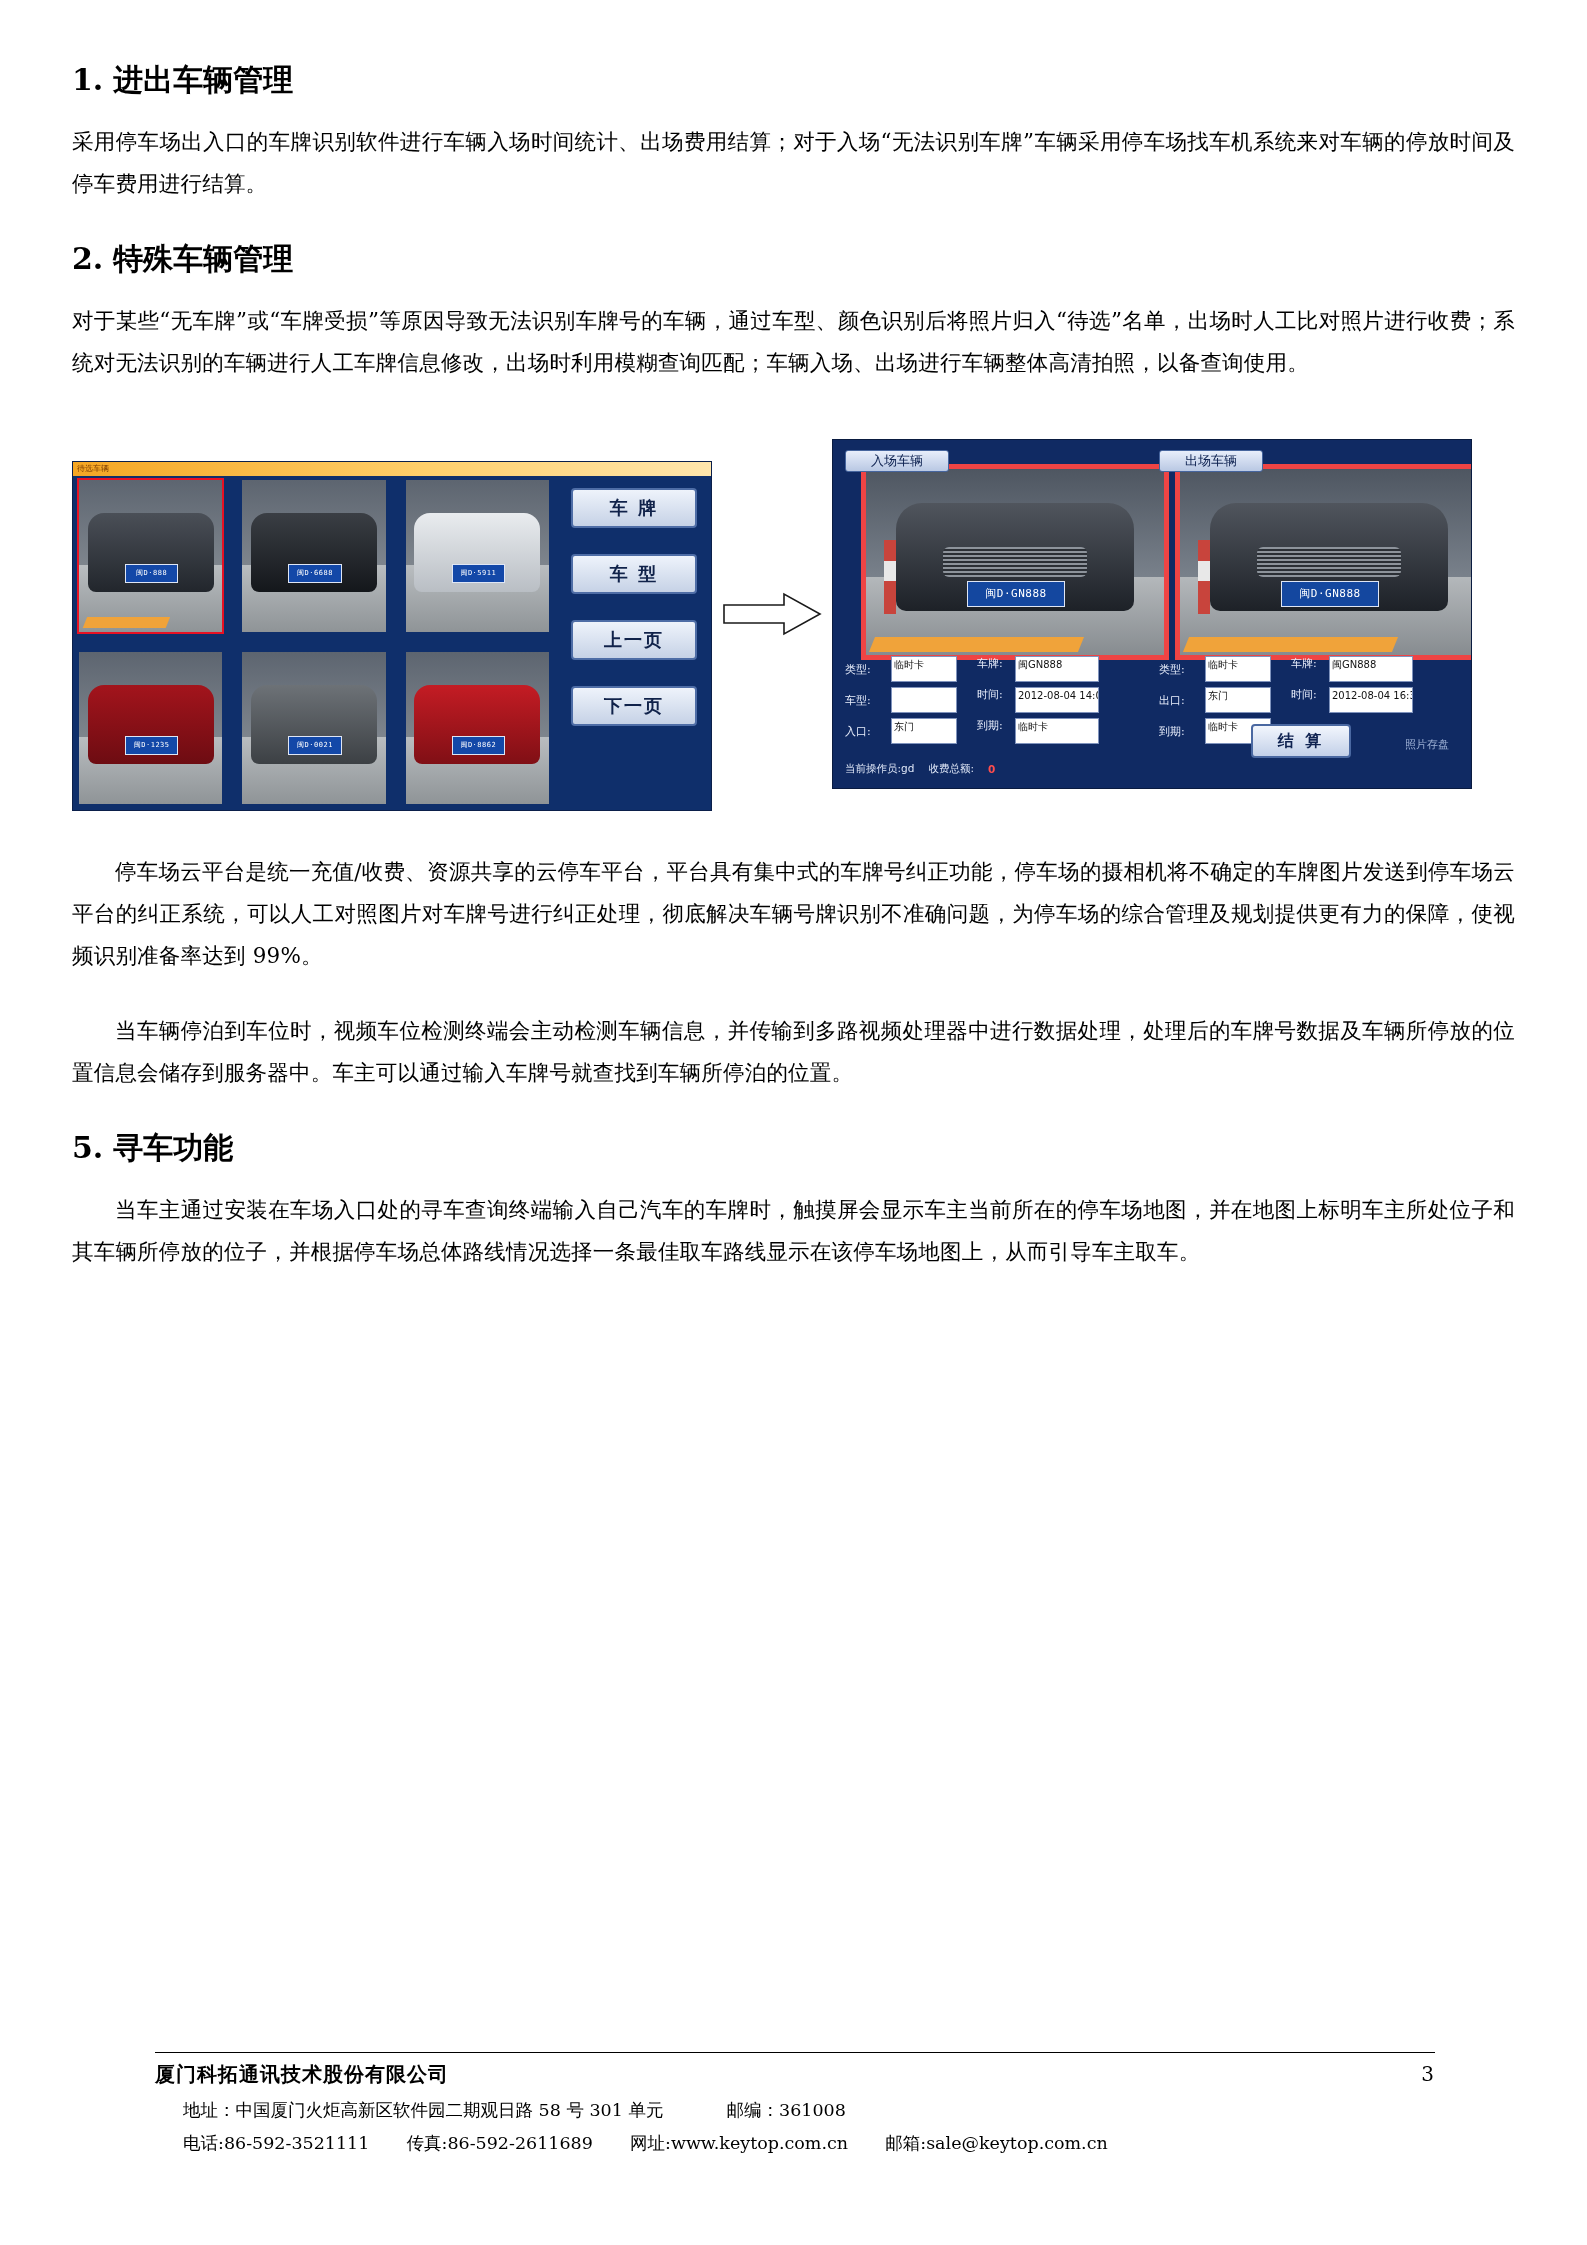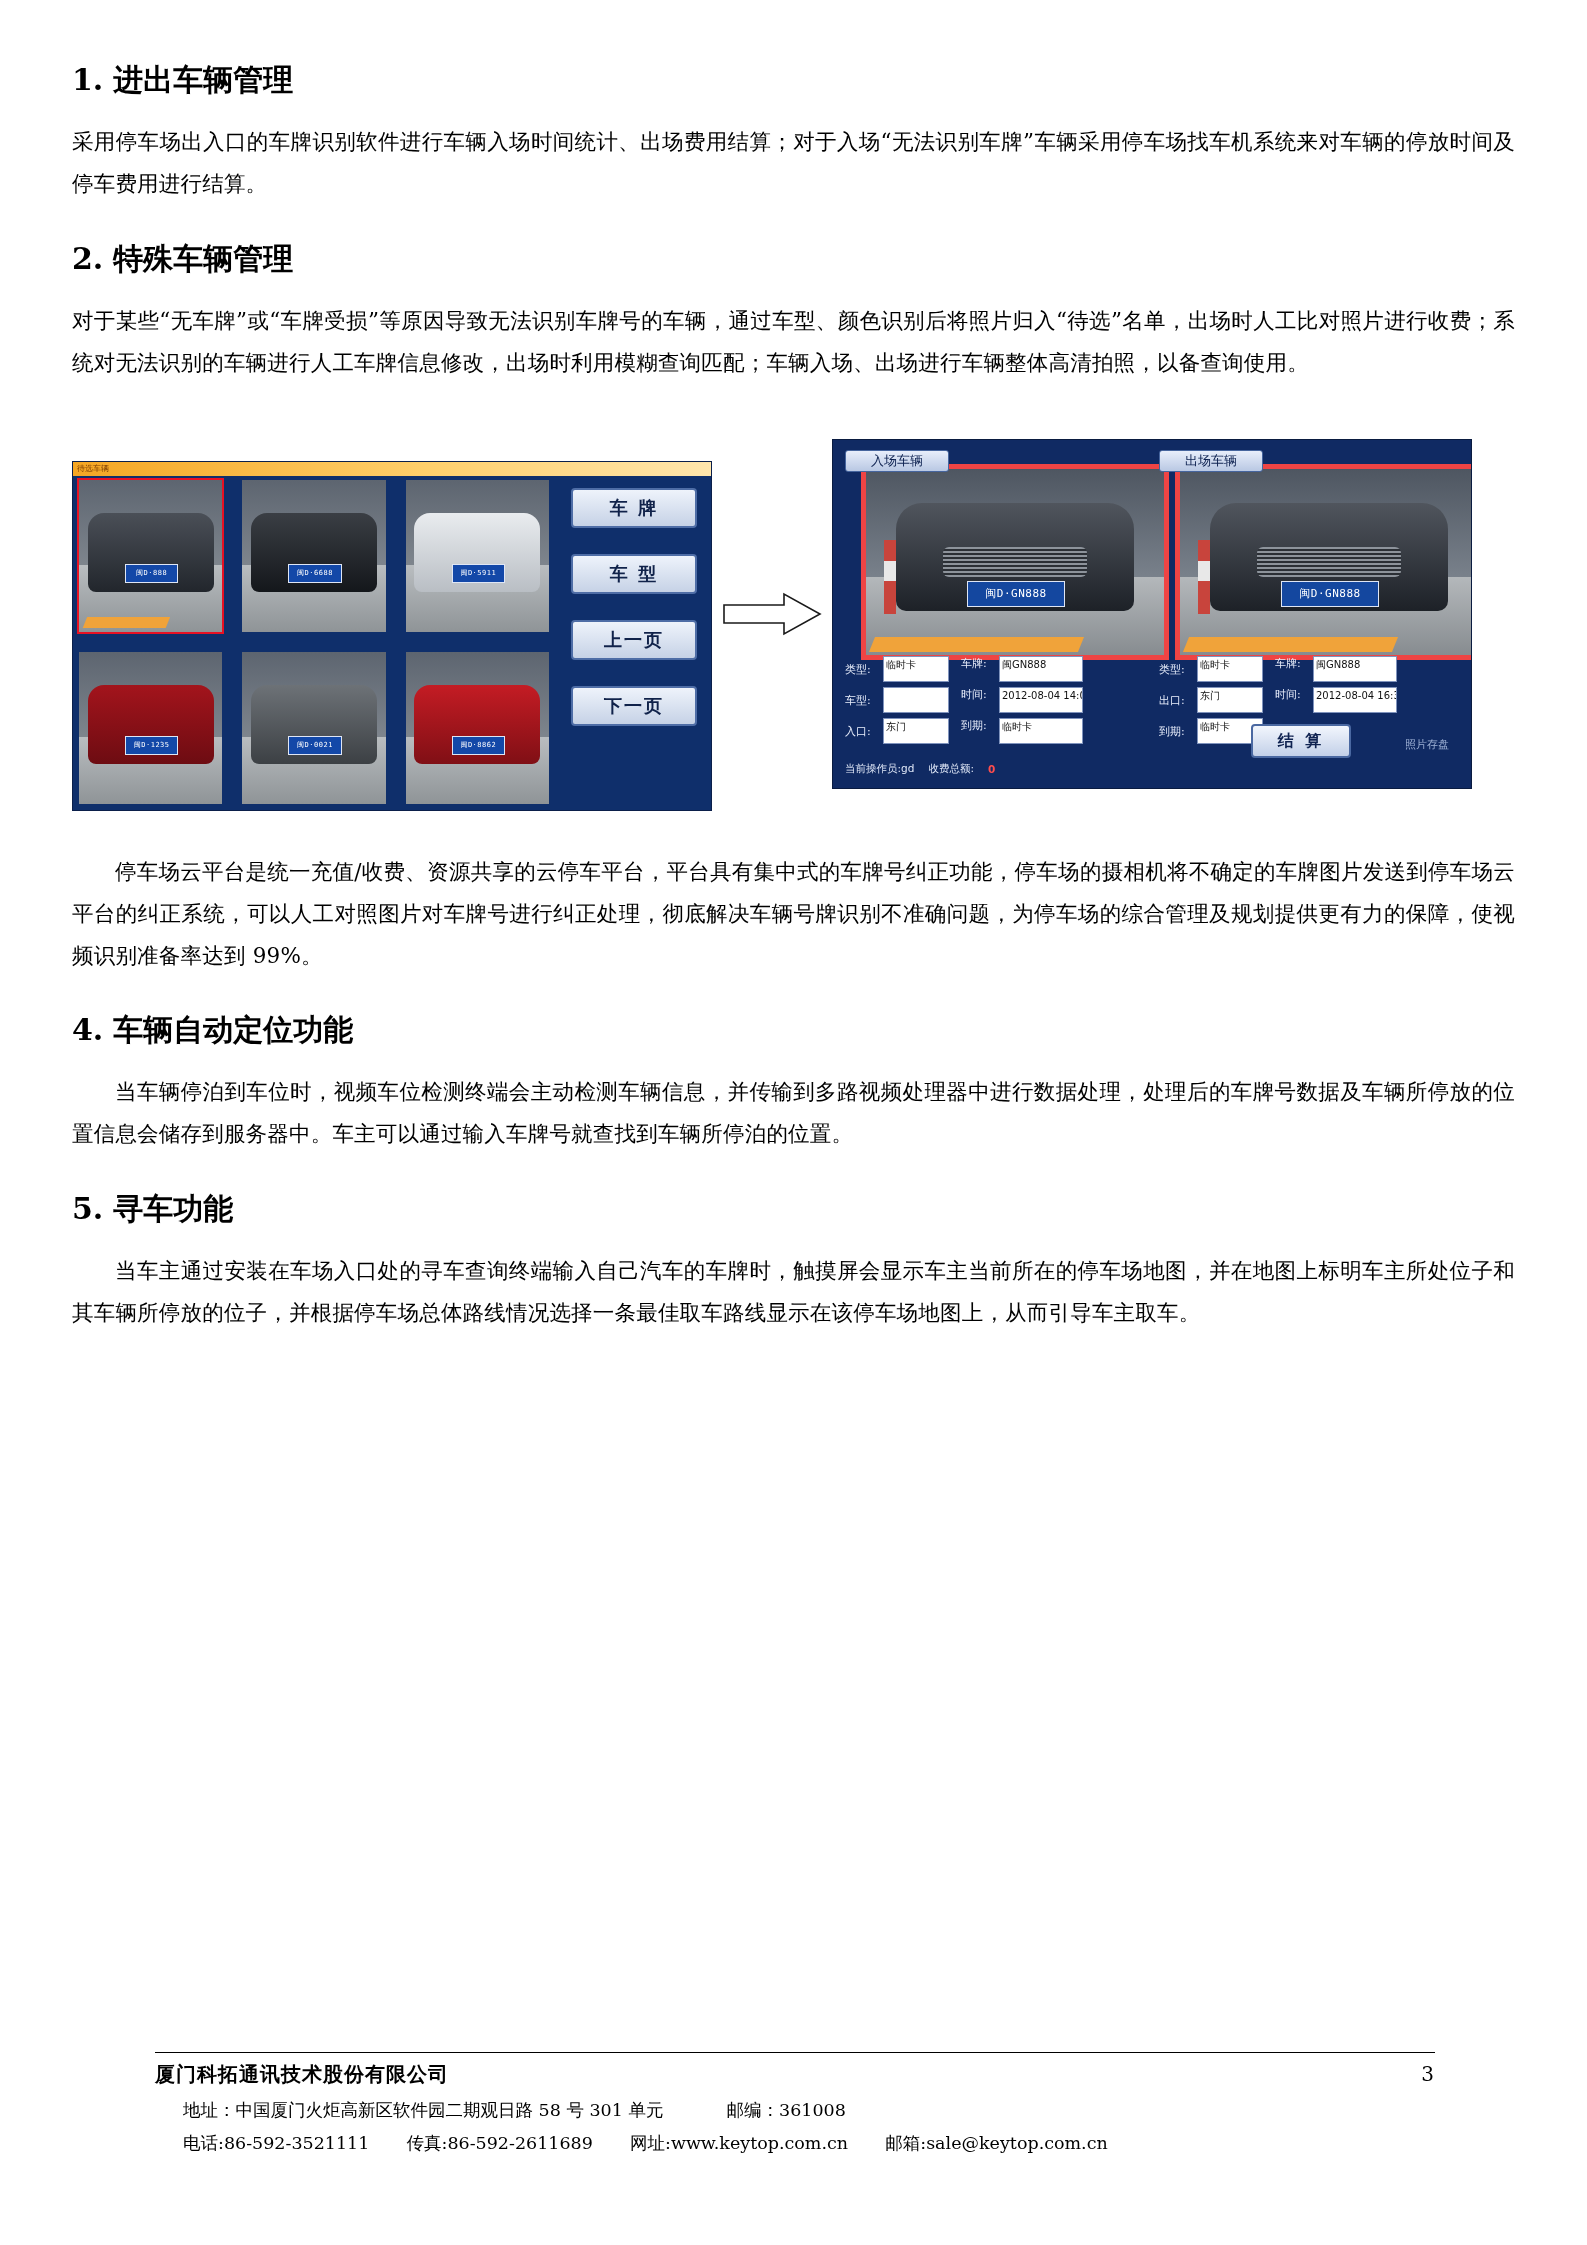--- a/index.html
+++ b/index.html
@@ -299,21 +299,21 @@
     top: 206px;
     width: 298px;
     font-size: 11.5px;
     color: #e8eefc;
     font-family: "DejaVu Sans", "Liberation Sans", sans-serif;
   }
   .field-row {
     display: flex;
     align-items: center;
     margin-bottom: 5px;
-    gap: 4px;
+    gap: 12px;
   }
   .fl {
     width: 34px;
     flex: 0 0 34px;
     text-align: left;
     font-size: 11px;
   }
   .fv {
     background: #ffffff;
     color: #101010;
@@ -582,23 +582,20 @@
 
         </div>
       </div>
     </div>
 
     <div class="section">
       <p class="doc-p indent">停车场云平台是统一充值/收费、资源共享的云停车平台，平台具有集中式的车牌号纠正功能，停车场的摄相机将不确定的车牌图片发送到停车场云平台的纠正系统，可以人工对照图片对车牌号进行纠正处理，彻底解决车辆号牌识别不准确问题，为停车场的综合管理及规划提供更有力的保障，使视频识别准备率达到 99%。</p>
     </div>
 
     <div class="section">
-      <h2 class="doc-h2">
-        <span class="num">4.</span><span>车辆自动定位功能</span>
-      </h2>
       <p class="doc-p indent">当车辆停泊到车位时，视频车位检测终端会主动检测车辆信息，并传输到多路视频处理器中进行数据处理，处理后的车牌号数据及车辆所停放的位置信息会储存到服务器中。车主可以通过输入车牌号就查找到车辆所停泊的位置。</p>
     </div>
 
     <div class="section">
       <h2 class="doc-h2">
         <span class="num">5.</span><span>寻车功能</span>
       </h2>
       <p class="doc-p indent">当车主通过安装在车场入口处的寻车查询终端输入自己汽车的车牌时，触摸屏会显示车主当前所在的停车场地图，并在地图上标明车主所处位子和其车辆所停放的位子，并根据停车场总体路线情况选择一条最佳取车路线显示在该停车场地图上，从而引导车主取车。</p>
     </div>
 

